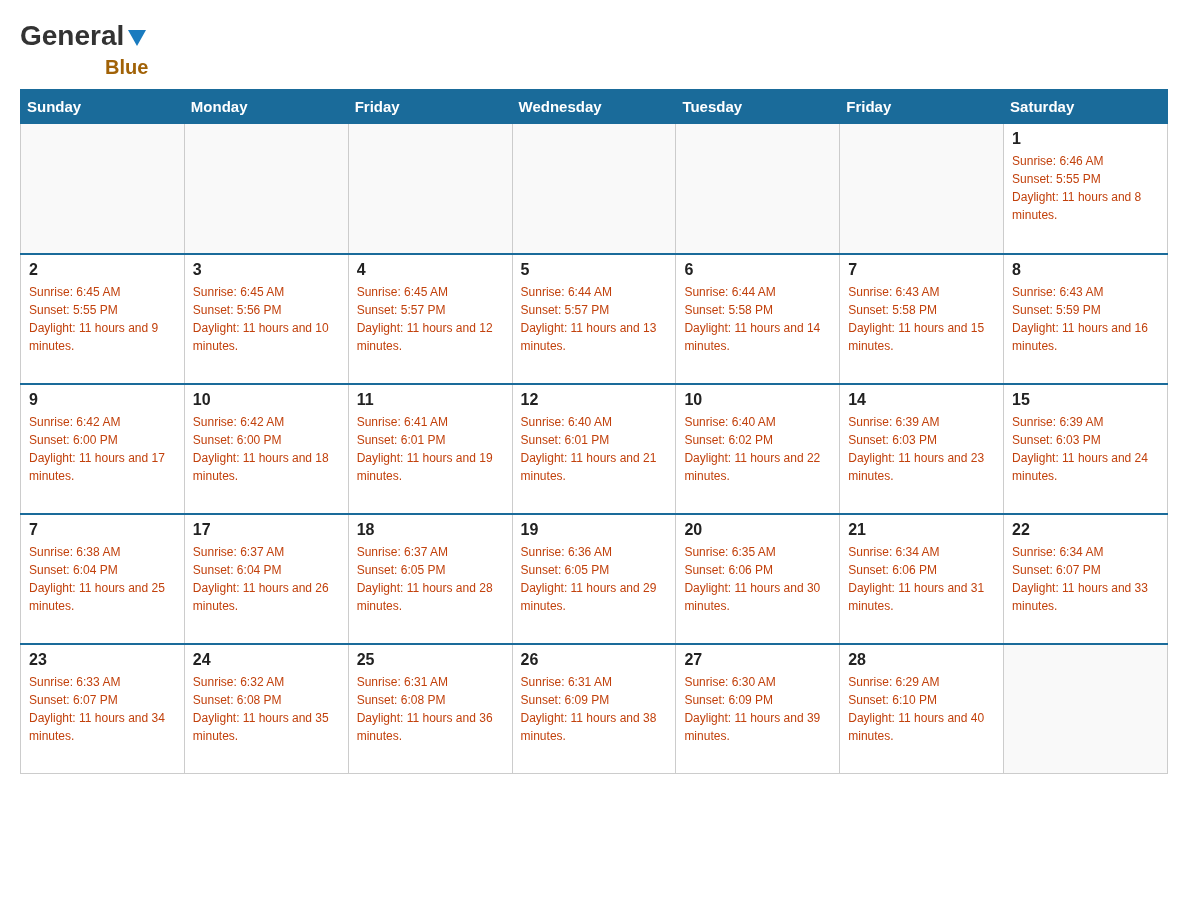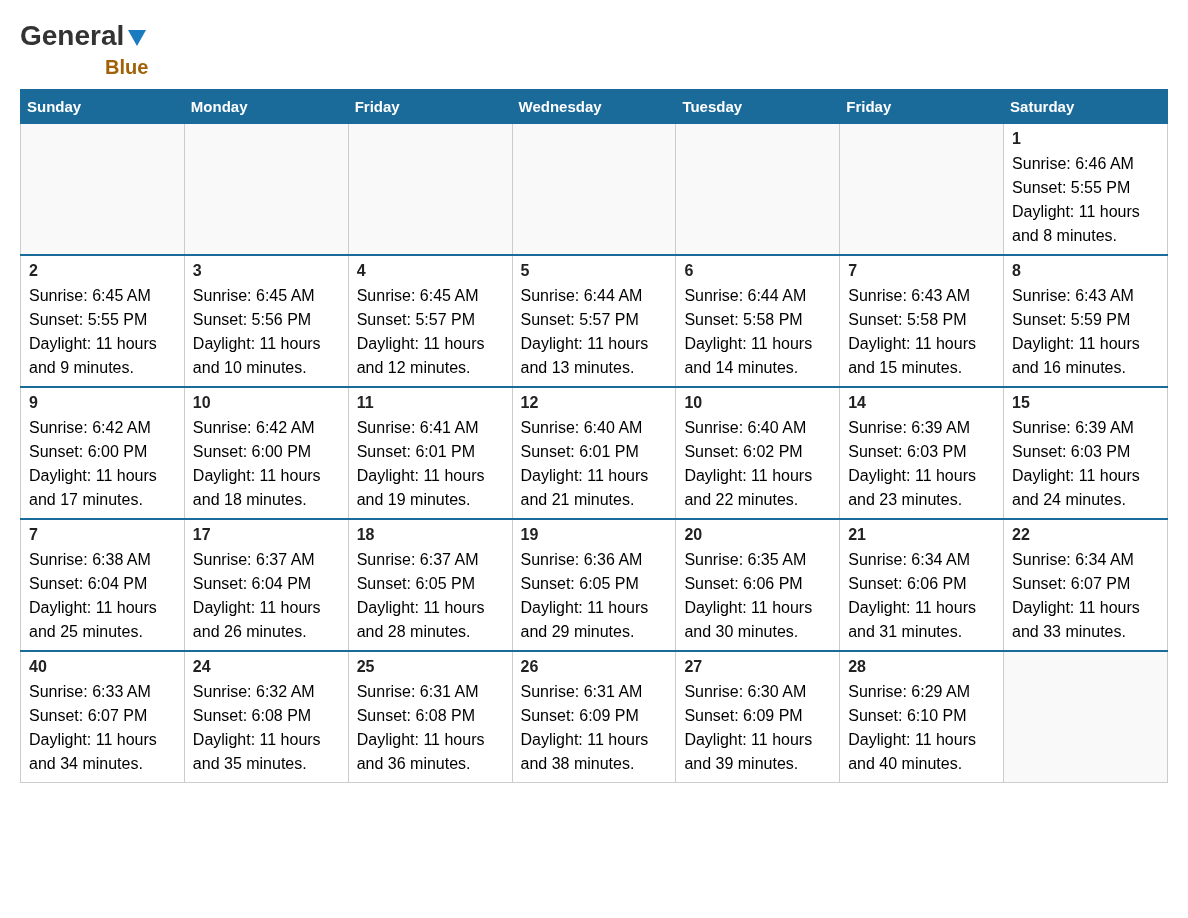--- a/index.html
+++ b/index.html
@@ -69,22 +69,22 @@
       min-height: 110px;
       height: 130px;
     }
     .day-number {
       font-size: 16px;
       font-weight: bold;
       color: #222;
       margin-bottom: 4px;
     }
     .day-info {
-      font-size: 16px;
-      color: #000000;
+      font-size: 12px;
+      color: #c2410c;
       line-height: 1.5;
     }
     .empty-cell {
       background: #f9f9f9;
     }
     .row-border td {
       border-top: 2px solid #1a6b9a;
     }
   </style>
 </head>
@@ -212,21 +212,21 @@
           <div class="day-number">21</div>
           <div class="day-info">Sunrise: 6:34 AM<br>Sunset: 6:06 PM<br>Daylight: 11 hours and 31 minutes.</div>
         </td>
         <td>
           <div class="day-number">22</div>
           <div class="day-info">Sunrise: 6:34 AM<br>Sunset: 6:07 PM<br>Daylight: 11 hours and 33 minutes.</div>
         </td>
       </tr>
       <tr class="row-border">
         <td>
-          <div class="day-number">40</div>
+          <div class="day-number">23</div>
           <div class="day-info">Sunrise: 6:33 AM<br>Sunset: 6:07 PM<br>Daylight: 11 hours and 34 minutes.</div>
         </td>
         <td>
           <div class="day-number">24</div>
           <div class="day-info">Sunrise: 6:32 AM<br>Sunset: 6:08 PM<br>Daylight: 11 hours and 35 minutes.</div>
         </td>
         <td>
           <div class="day-number">25</div>
           <div class="day-info">Sunrise: 6:31 AM<br>Sunset: 6:08 PM<br>Daylight: 11 hours and 36 minutes.</div>
         </td>

